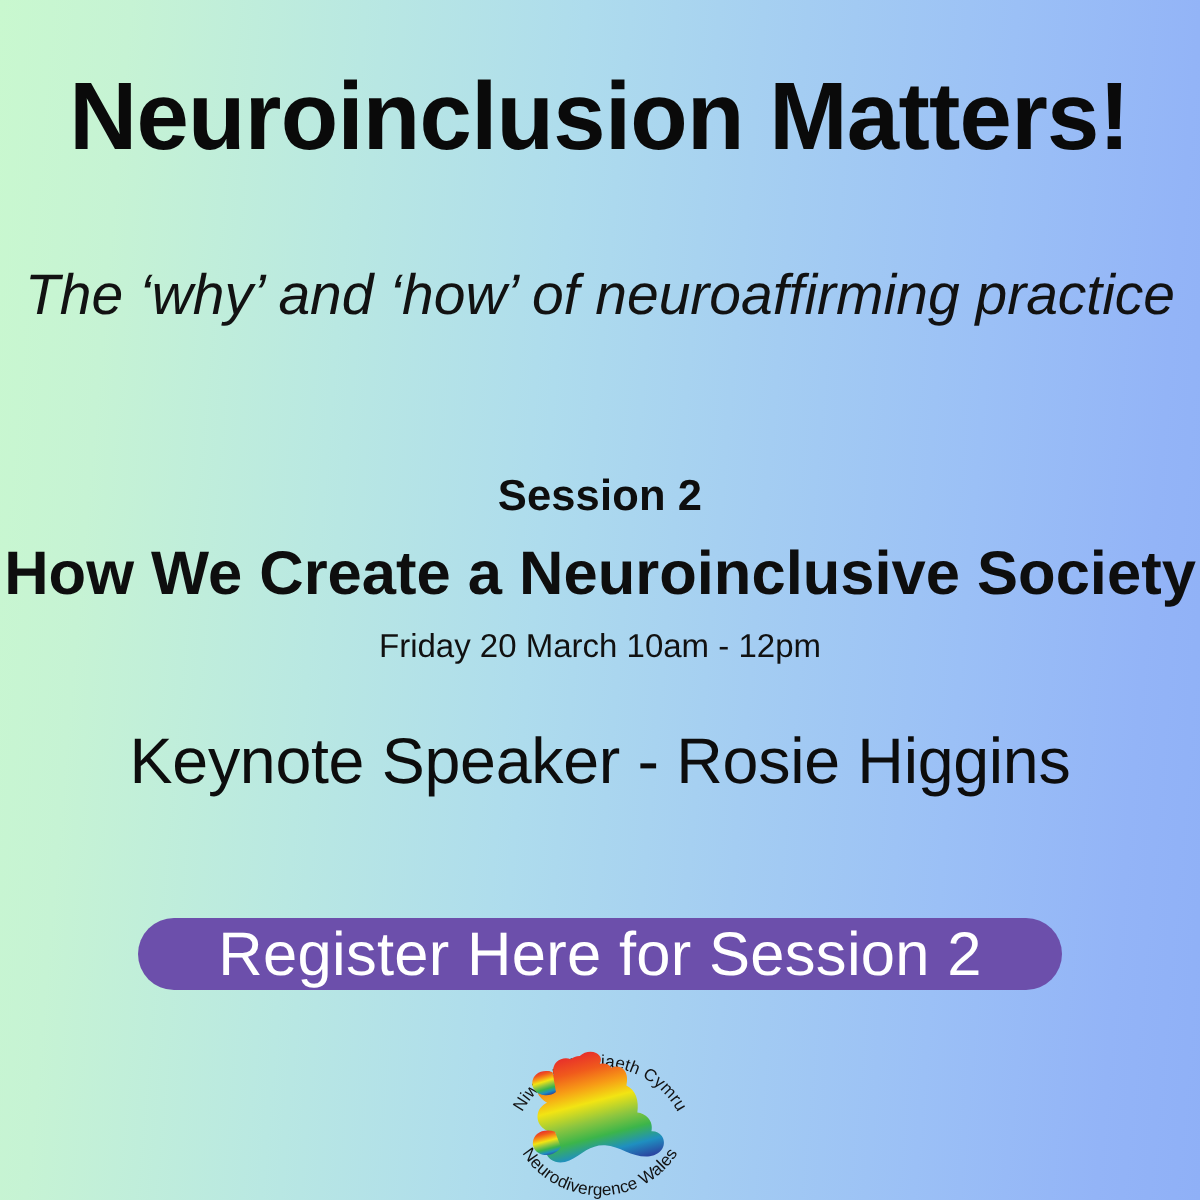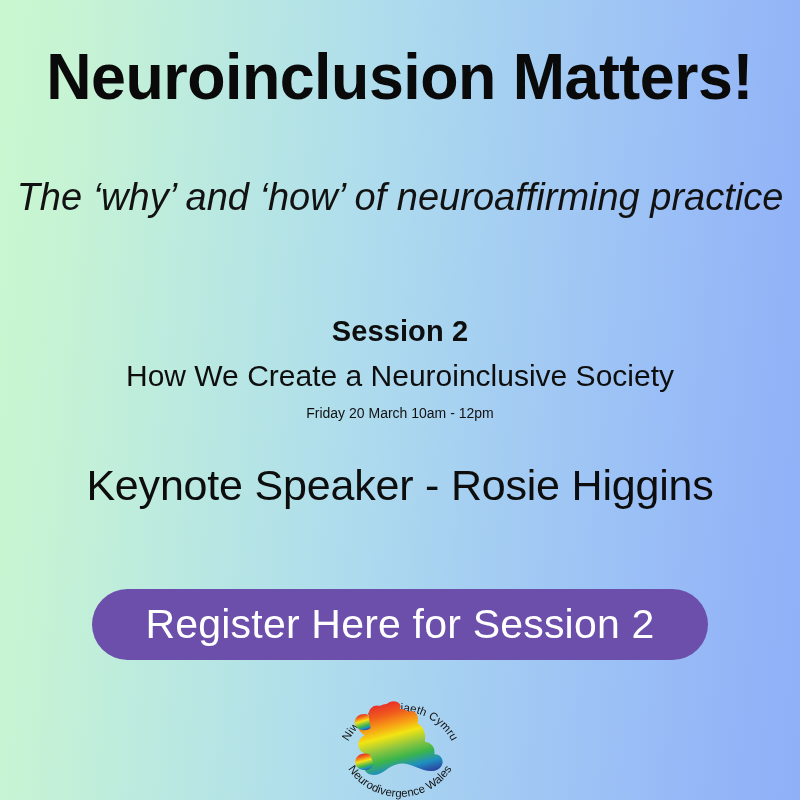--- a/index.html
+++ b/index.html
@@ -65,28 +65,28 @@
   }
   .session-label {
     font-size: 29px;
     font-weight: 700;
     color: #0e0e0e;
     letter-spacing: 0.1px;
     text-align: center;
   }
   .session-title {
     margin-top: 11px;
-    font-size: 30px;
-    font-weight: 400;
+    font-size: 41px;
+    font-weight: 700;
     color: #0e0e0e;
     white-space: nowrap;
   }
   .session-time {
     margin-top: 12px;
-    font-size: 14px;
+    font-size: 22px;
     font-weight: 400;
     color: #111111;
   }
 
   
   .keynote {
     margin-top: 40px;
     font-size: 43px;
     font-weight: 400;
     color: #0d0d0d;

